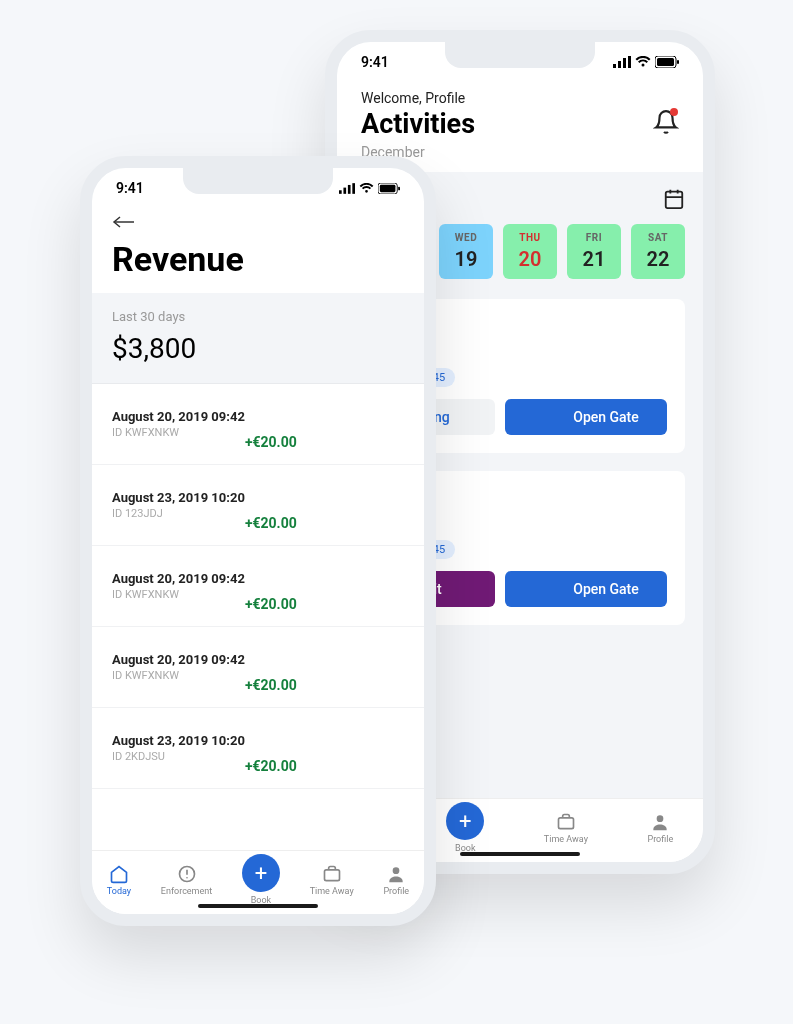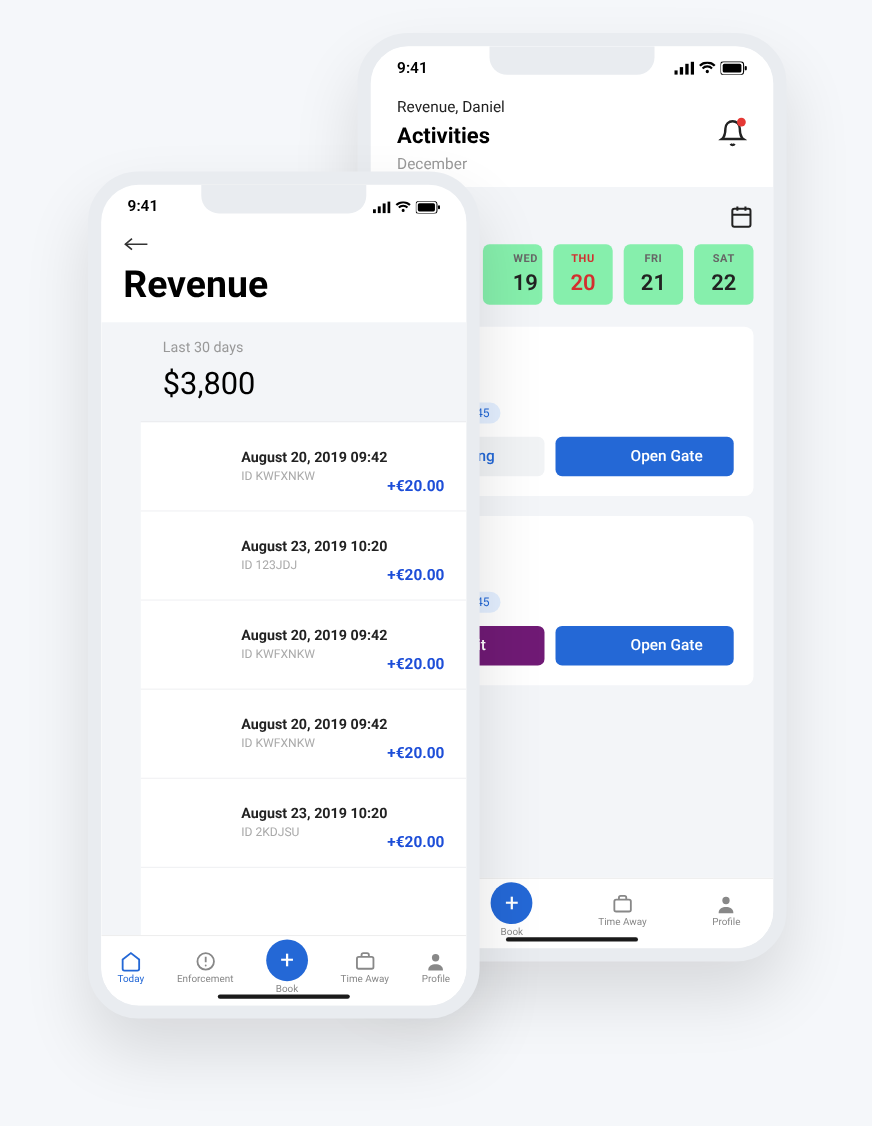--- a/index.html
+++ b/index.html
@@ -56,21 +56,21 @@
     height: 26px;
     background: #e9ecf0;
     border-radius: 0 0 16px 16px;
     z-index: 5;
   }
 
   
   .pb-header { padding: 8px 24px 12px; }
   .pb-welcome { font-size: 14px; color: #222; margin-bottom: 2px; }
   .pb-title-row { display: flex; align-items: center; justify-content: space-between; }
-  .pb-title { font-size: 20px; font-weight: 700; }
+  .pb-title { font-size: 27px; font-weight: 700; }
   .pb-subtitle { font-size: 14px; color: #999; margin-top: 4px; }
   .bell { position: relative; }
   .bell svg { width: 26px; height: 26px; }
   .bell .dot { position: absolute; top: -1px; right: 1px; width: 8px; height: 8px; background: #e53935; border-radius: 50%; }
 
   .pb-body { flex: 1; background: #f3f5f8; padding: 16px 18px; overflow: hidden; }
   .calendar-row { display: flex; justify-content: flex-end; margin-bottom: 10px; }
   .calendar-icon svg { width: 22px; height: 22px; }
 
   .days { display: flex; gap: 10px; justify-content: flex-end; margin-bottom: 20px; }
@@ -78,21 +78,21 @@
     background: #86efac;
     border-radius: 6px;
     width: 54px;
     padding: 8px 4px;
     text-align: center;
   }
   .day .dow { font-size: 10px; font-weight: 700; color: #666; letter-spacing: 0.5px; }
   .day .dn { font-size: 20px; font-weight: 600; color: #222; margin-top: 4px; }
   .day.sel .dow { color: #d32f2f; }
   .day.sel .dn { color: #d32f2f; }
-  .day.soft { background: #86efac; text-align: right; }
+  .day.soft { background: #7dd3fc; }
 
   .card {
     background: #fff;
     border-radius: 8px;
     padding: 16px 18px 18px;
     margin-bottom: 18px;
   }
   .card-title { font-size: 18px; font-weight: 600; color: #222; }
   .card-sub { font-size: 14px; color: #aaa; margin-top: 2px; }
   .tags { margin: 12px 0; }
@@ -158,37 +158,37 @@
     background: #1a1a1a;
     border-radius: 4px;
   }
 
   
   .pa-header { padding: 6px 20px 14px; }
   .back-arrow { margin-bottom: 6px; }
   .back-arrow svg { width: 24px; height: 14px; stroke: #333; }
   .pa-title { font-size: 34px; font-weight: 700; }
 
-  .pa-body { flex: 1; background: #f3f5f8; overflow: hidden; display: flex; flex-direction: column; padding-left: 36px; }
+  .pa-body { flex: 1; background: #f3f5f8; overflow: hidden; display: flex; flex-direction: column; }
   .summary { padding: 16px 20px 18px; border-bottom: 1px solid #e8eaed; }
   .summary-label { font-size: 13px; color: #999; margin-bottom: 8px; }
   .summary-amount { font-size: 28px; font-weight: 400; }
 
   .history-label { font-size: 12px; color: #999; letter-spacing: 0.5px; padding: 18px 20px 10px; }
   .hist-list { flex: 1; background: #fff; }
   .hist-row {
     display: flex;
-    justify-content: flex-end;
+    justify-content: flex-start;
     align-items: center;
     padding: 14px 20px;
     border-bottom: 1px solid #f0f1f3;
   }
   .hist-date { font-size: 13px; font-weight: 700; color: #222; }
   .hist-id { font-size: 11px; color: #aaa; margin-top: 2px; }
-  .hist-amt { font-size: 14px; font-weight: 700; color: #1d4ed8; margin-top: 36px; }
+  .hist-amt { font-size: 14px; font-weight: 700; color: #15803d; margin-top: 36px; }
 
 </style>
 </head>
 <body>
 
 <div class="stage">
 
   <div class="phone phone-b">
     <div class="notch"></div>
     <div class="phone-inner">
@@ -206,21 +206,21 @@
             </svg>
           <svg viewBox="0 0 24 12" width="24" height="12">
               <rect x="0" y="0" width="21" height="12" rx="3" fill="none" stroke="#000"></rect>
               <rect x="2" y="2" width="17" height="8" rx="1.5" fill="#000"></rect>
               <rect x="22" y="4" width="2" height="4" rx="1" fill="#000"></rect>
             </svg>
         </span>
       </div>
 
       <div class="pb-header">
-        <div class="pb-welcome">Revenue, Daniel</div>
+        <div class="pb-welcome">Welcome, Profile</div>
         <div class="pb-title-row">
           <div class="pb-title">Activities</div>
           <div class="bell">
             <svg viewBox="0 0 24 24" fill="none" stroke="#222" stroke-width="2">
                 <path d="M18 8a6 6 0 10-12 0c0 7-3 9-3 9h18s-3-2-3-9"></path>
                 <path d="M13.7 21a2 2 0 01-3.4 0"></path>
               </svg>
             <span class="dot"></span>
           </div>
         </div>

